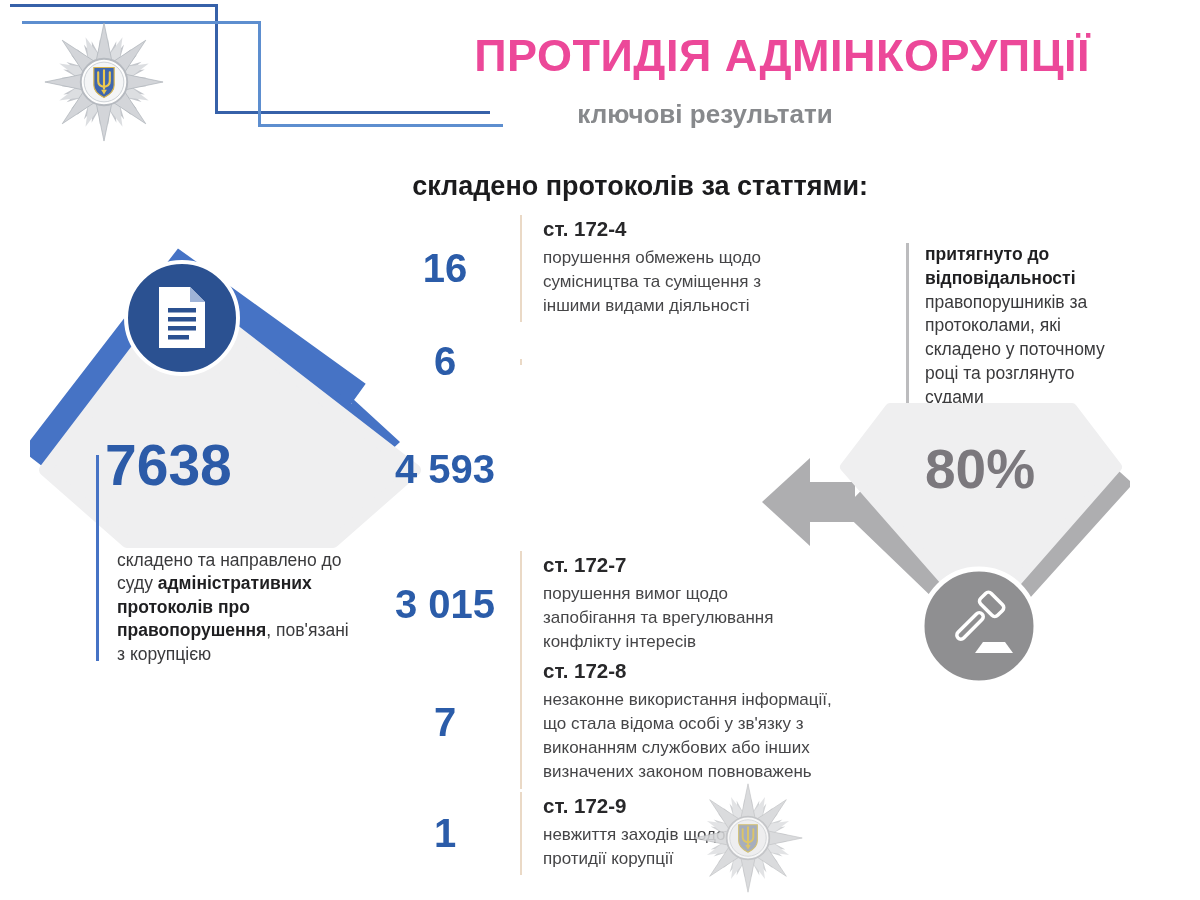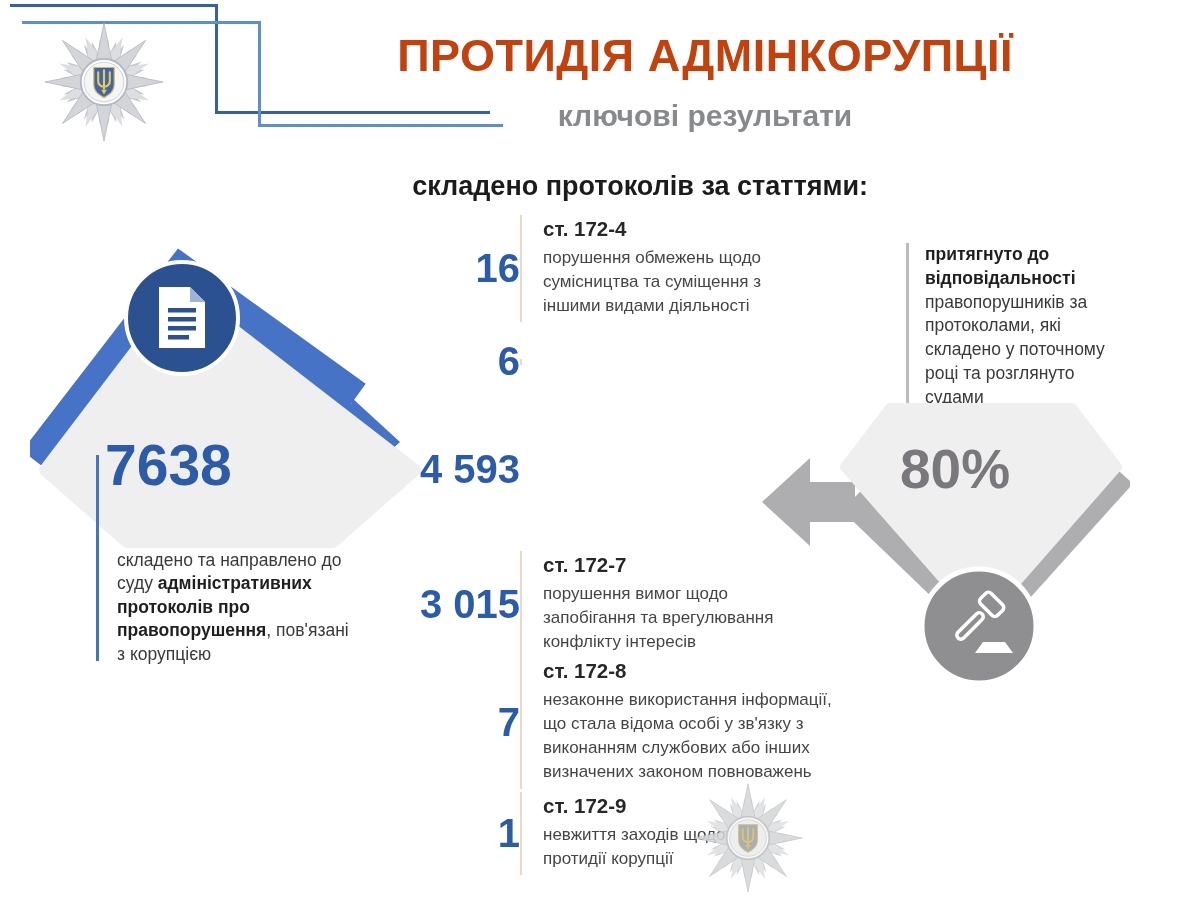--- a/index.html
+++ b/index.html
@@ -5,48 +5,48 @@
   html,body{margin:0;padding:0;background:#fff;}
   #stage{position:relative;width:1200px;height:900px;background:#fff;overflow:hidden;
          font-family:"Liberation Sans","DejaVu Sans",sans-serif;}
   .abs{position:absolute;}
 
   
   .lineA{background:#3661a9;}
   .lineB{background:#5d8ecf;}
 
   
-  .title{left:320px;top:30px;width:770px;text-align:center;
-         font-size:45px;font-weight:800;letter-spacing:.5px;color:#c2410c;}
+  .title{left:320px;top:30px;width:770px;text-align:right;
+         font-size:45px;font-weight:800;letter-spacing:.5px;color:#ec4899;}
   .subtitle{left:320px;top:99px;width:770px;text-align:center;
-         font-size:30px;font-weight:700;color:#87898c;}
+         font-size:26px;font-weight:700;color:#87898c;}
   .section-heading{left:308px;top:171px;width:560px;text-align:right;
          font-size:27px;font-weight:800;color:#1b1b1d;}
 
   
   .gfx-left{left:30px;top:240px;width:480px;height:330px;}
   .total-value{left:105px;top:437px;width:165px;text-align:left;
          font-size:57px;font-weight:800;color:#2c5ba8;line-height:1;}
   .accent-blue{left:96px;top:455px;width:3px;height:206px;background:#4673c5;}
   .total-desc{left:117px;top:549px;width:237px;font-size:17.5px;line-height:1.34;color:#3a3a3c;}
   .total-desc b{color:#1f1f21;}
 
   
   .srow{position:absolute;left:370px;display:flex;align-items:center;}
-  .scount{width:150px;text-align:right;font-size:40px;font-weight:800;color:#2b5ca9;}
+  .scount{width:150px;text-align:center;font-size:40px;font-weight:800;color:#2b5ca9;}
   .stext{border-left:2.5px solid #ead9c6;padding:2px 0 4px 21px;width:322px;}
   .sart{font-size:20.5px;font-weight:700;color:#28282a;margin-bottom:5px;}
   .sdesc{font-size:17px;line-height:1.42;color:#454547;white-space:pre-line;}
 
   
   .accent-gray{left:906px;top:243px;width:2.5px;height:238px;background:#bcbcbe;}
   .rate-desc{left:925px;top:243px;width:208px;font-size:17.5px;line-height:1.36;color:#3a3a3c;}
   .rate-desc b{color:#1f1f21;}
   .gfx-right{left:755px;top:395px;width:375px;height:300px;}
-  .rate-value{left:900px;top:442px;width:160px;
+  .rate-value{left:900px;top:442px;width:160px;text-align:center;
          font-size:55px;font-weight:800;color:#7b787d;line-height:1;}
 
   .emblem{left:43px;top:21px;width:122px;height:122px;}
   .watermark{left:692px;top:782px;width:112px;height:112px;opacity:.88;}
 </style>
 </head>
 <body>
 
 <div id="stage">
 

